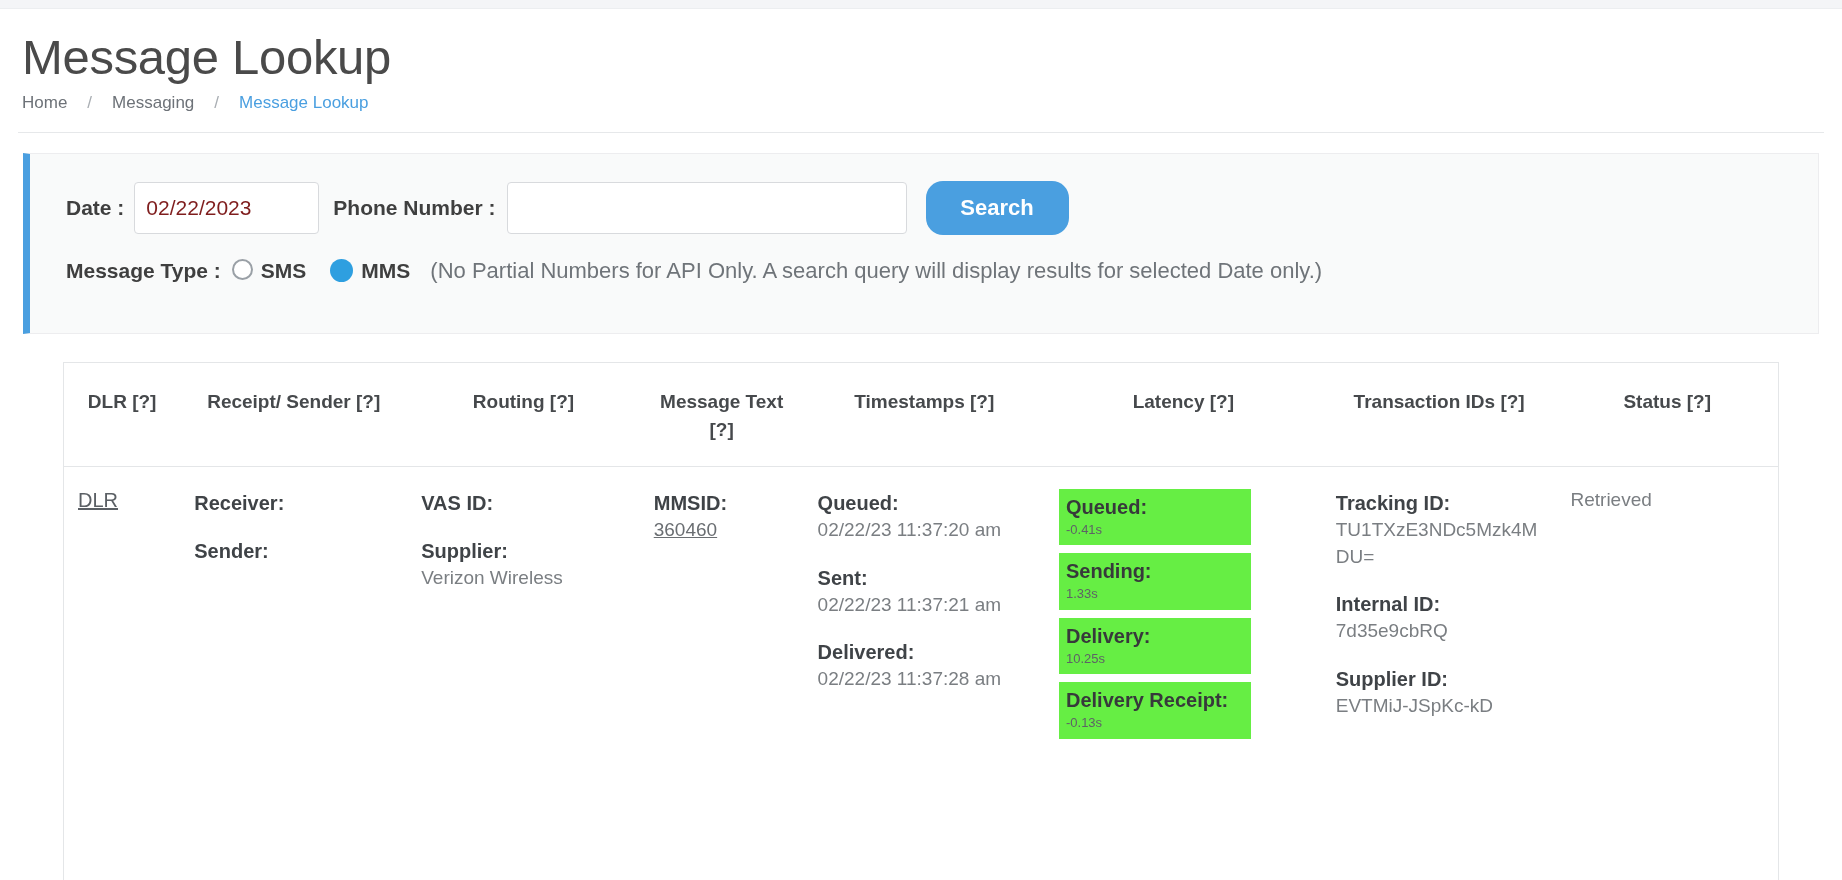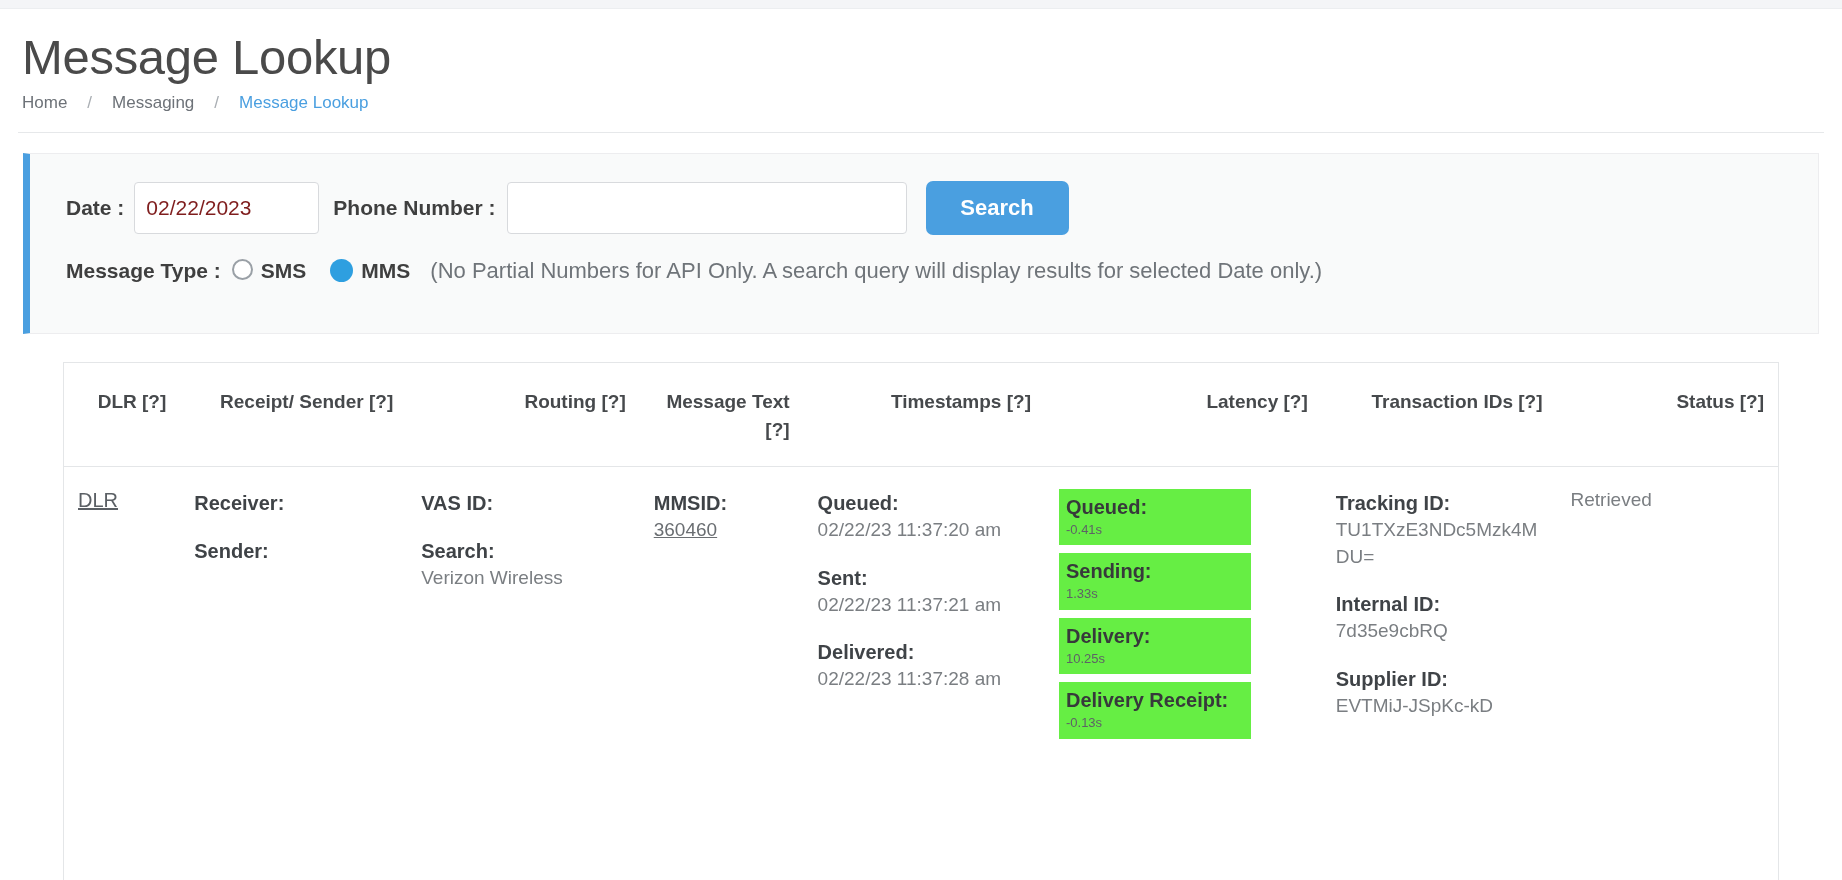--- a/index.html
+++ b/index.html
@@ -77,21 +77,21 @@
     outline: none;
   }
   #date-input { width: 185px; margin-left: 10px; }
   #phone-input { width: 400px; margin-left: 11px; }
   .search-button {
     margin-left: 19px;
     height: 54px;
     width: 143px;
     background: #4a9fe0;
     border: none;
-    border-radius: 7px;
+    border-radius: 17px;
     color: #ffffff;
     font-family: "Liberation Sans", sans-serif;
     font-size: 22px;
     font-weight: bold;
     cursor: pointer;
   }
   .form-row-2 {
     display: flex;
     align-items: center;
     margin-top: 23px;
@@ -142,21 +142,21 @@
     background: #ffffff;
     height: 542px;
     overflow: hidden;
   }
   table.results {
     width: 100%;
     border-collapse: collapse;
     table-layout: fixed;
   }
   table.results th {
-    text-align: right;
+    text-align: center;
     vertical-align: top;
     font-size: 19px;
     font-weight: bold;
     color: #46494c;
     padding: 25px 14px 22px 14px;
     border-bottom: 1px solid #e4e6e8;
     line-height: 1.45;
   }
   table.results td {
     vertical-align: top;
@@ -306,21 +306,21 @@
               <div class="kv-val"></div>
             </div>
           </td>
 
           <td>
             <div class="kv-block">
               <div class="kv-key">VAS ID:</div>
               <div class="kv-val"></div>
             </div>
             <div class="kv-block">
-              <div class="kv-key">Search:</div>
+              <div class="kv-key">Supplier:</div>
               <div class="kv-val">Verizon Wireless</div>
             </div>
           </td>
 
           <td>
             <div class="kv-block">
               <div class="kv-key">MMSID:</div>
               <div class="kv-val link">360460</div>
             </div>
           </td>

